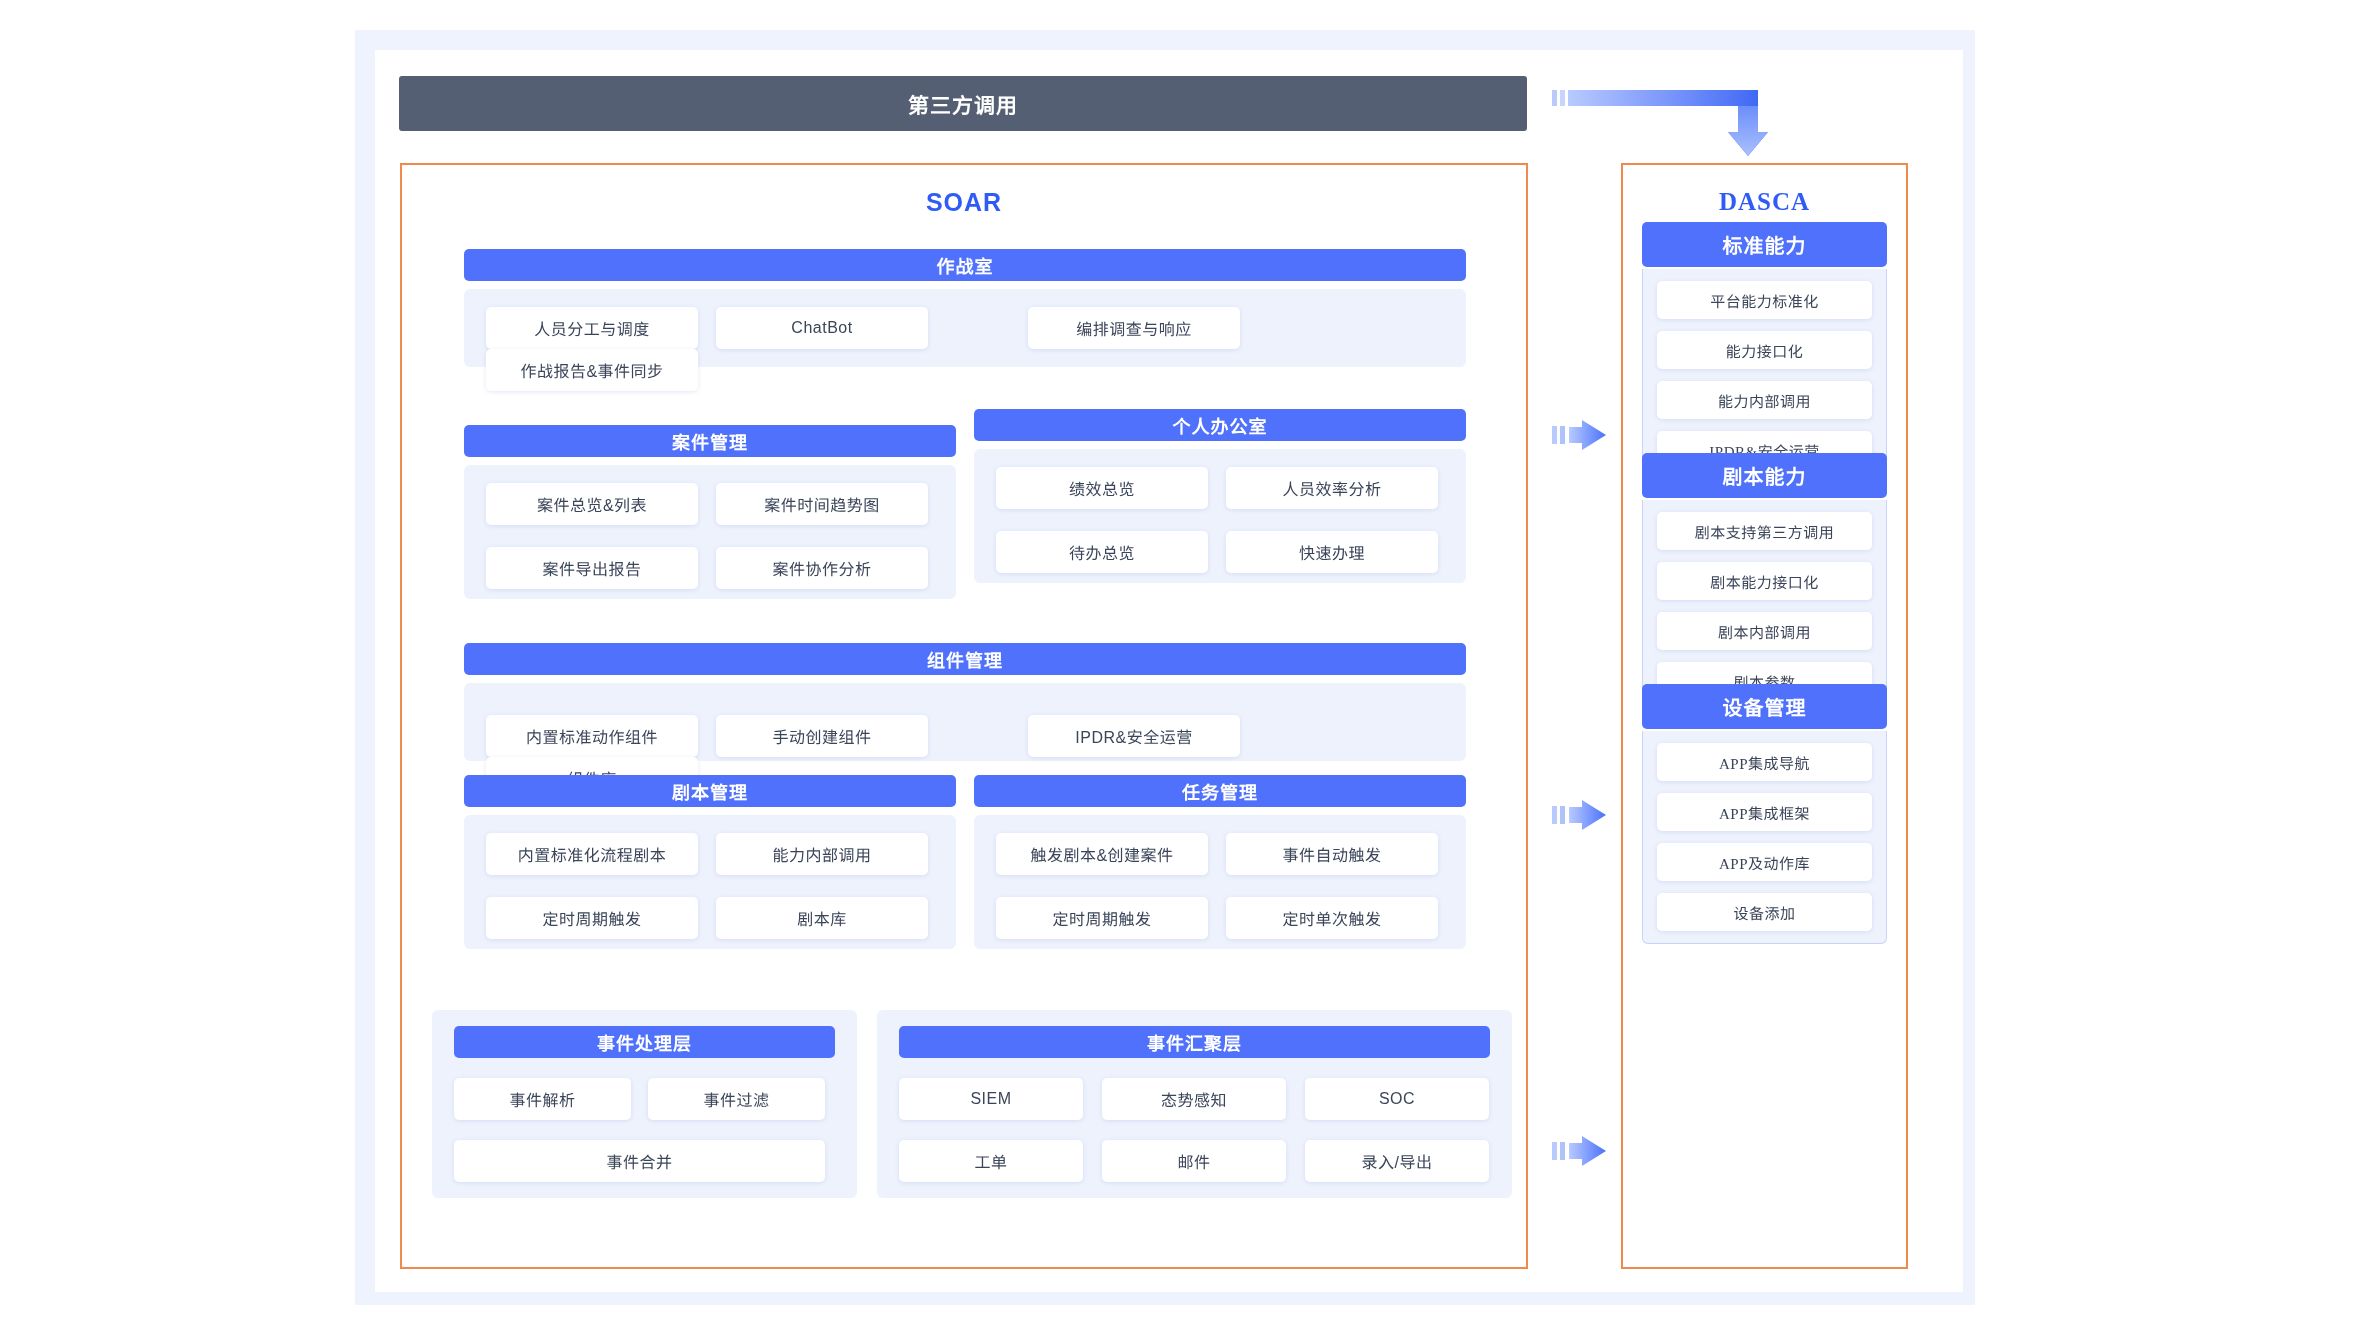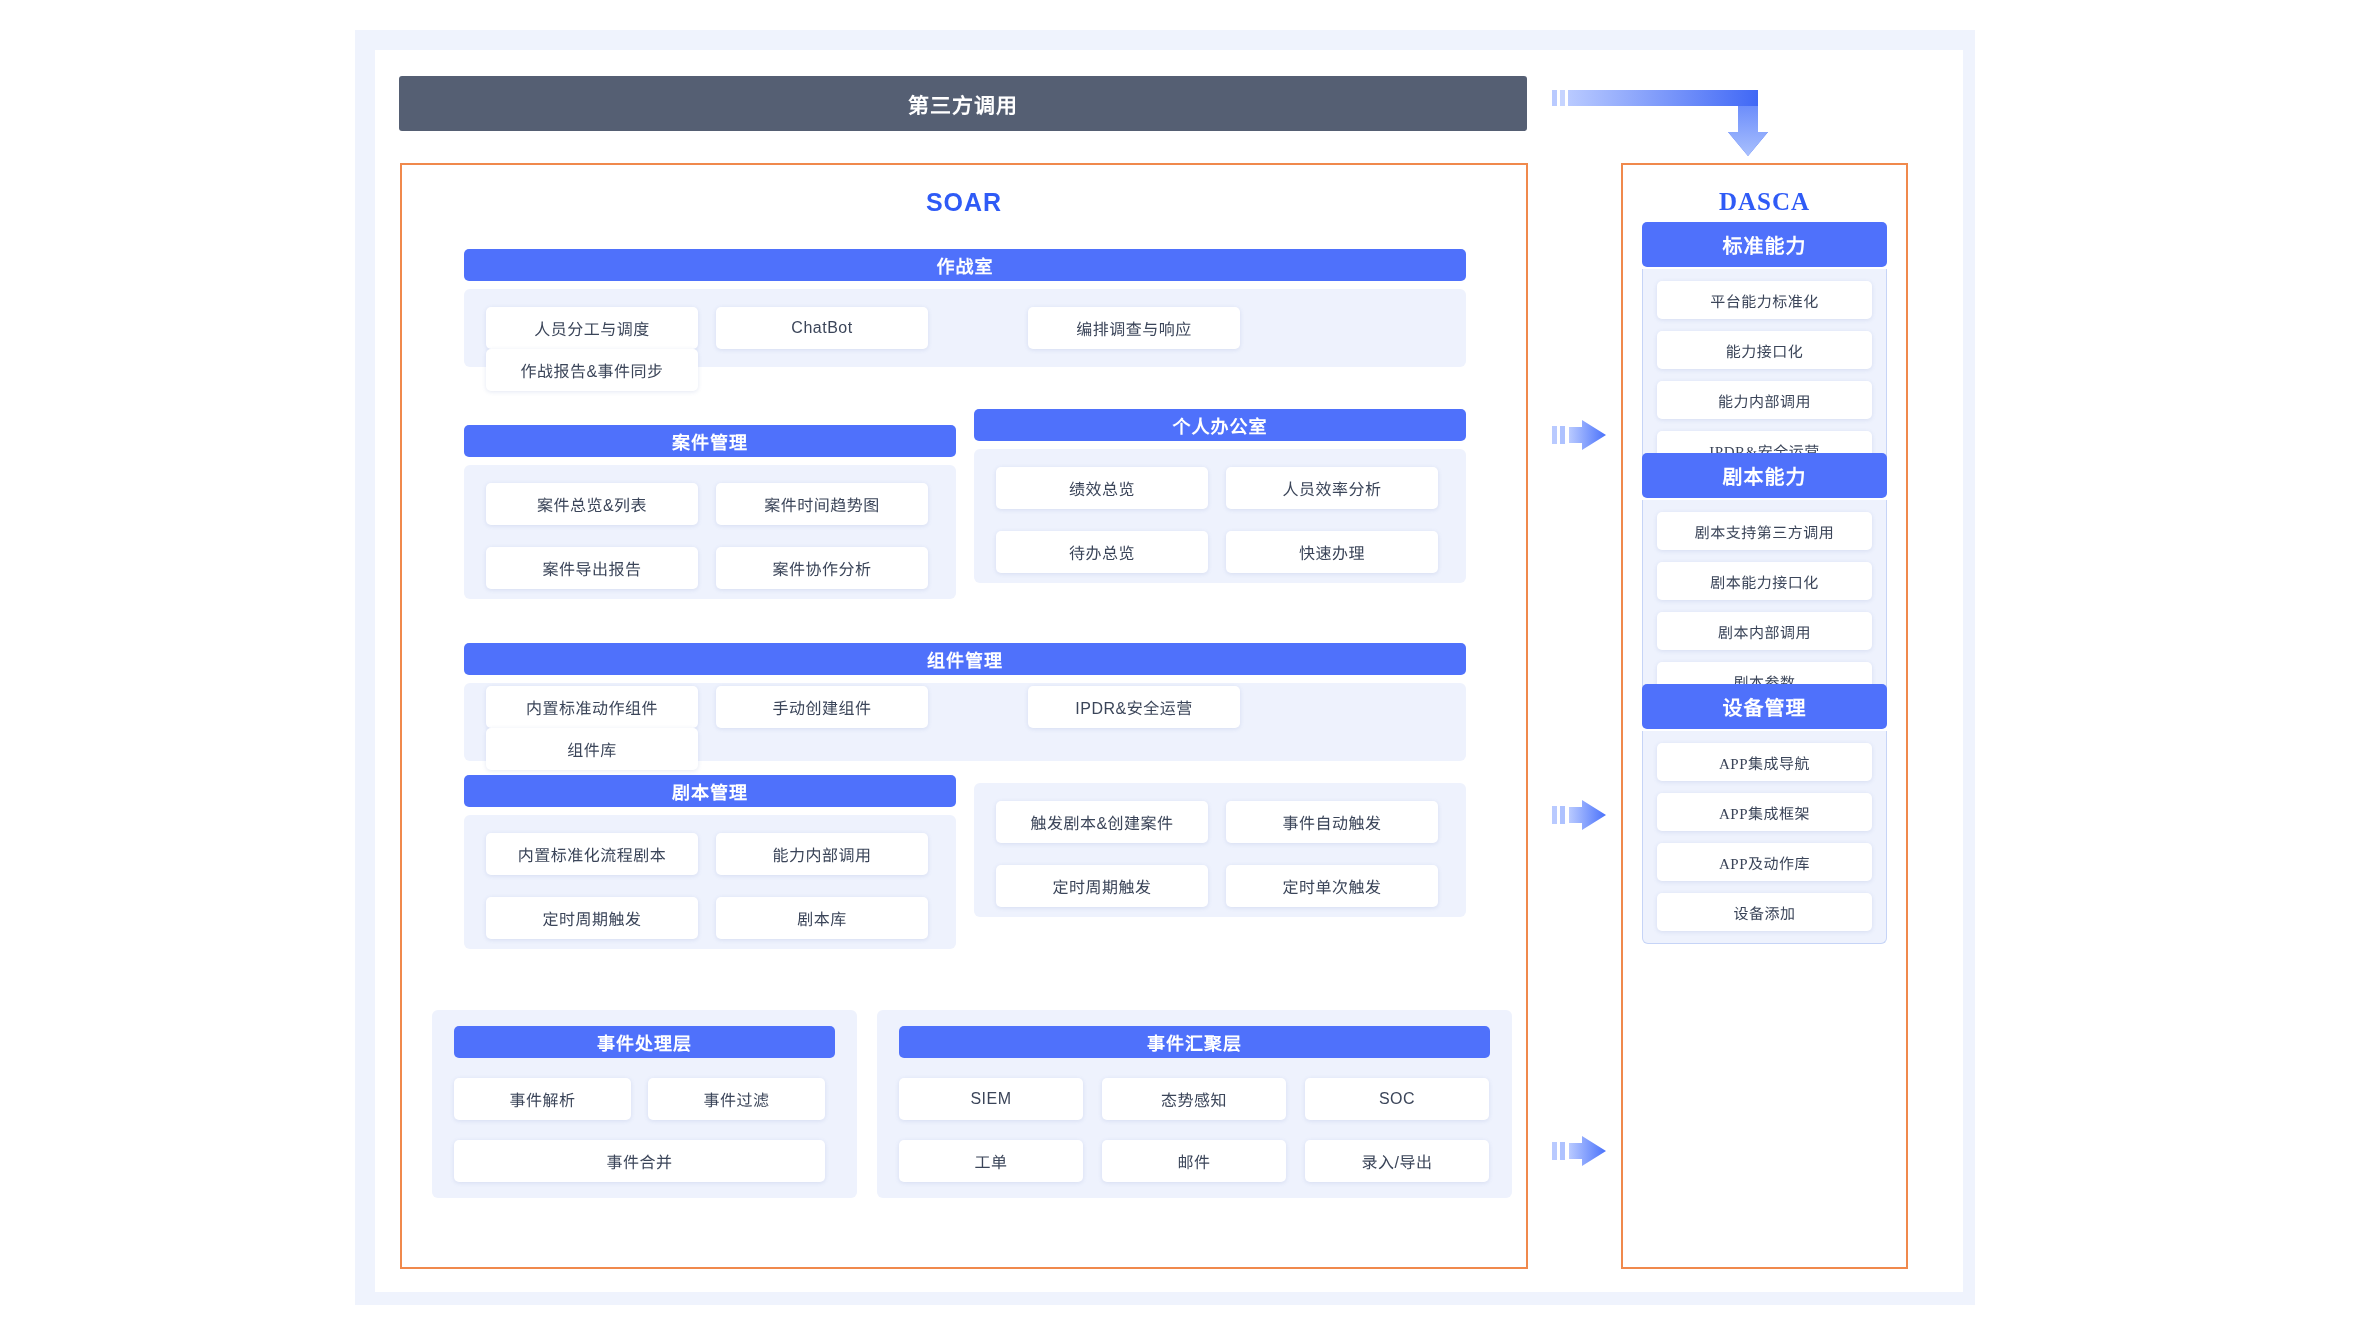--- a/index.html
+++ b/index.html
@@ -130,21 +130,21 @@
   .b-office{ left: 572px; top: 244px; width: 492px; }
   .b-case .group-hdr, .b-office .group-hdr { height: 32px; width: 100%; }
   .b-case .group-body, .b-office .group-body { margin-top: 8px; height: 134px; padding: 18px 22px; align-content: flex-start; }
   .b-case .chip, .b-office .chip { width: 212px; height: 42px; }
   .b-case .chip:nth-child(odd), .b-office .chip:nth-child(odd) { margin-right: 18px; }
   .b-case .chip:nth-child(-n+2), .b-office .chip:nth-child(-n+2) { margin-bottom: 22px; }
 
   
   .b-comp { left: 62px; top: 478px; width: 1002px; }
   .b-comp .group-hdr { height: 32px; width: 100%; }
-  .b-comp .group-body { margin-top: 8px; height: 78px; padding: 3px 22px; }
+  .b-comp .group-body { margin-top: 8px; height: 78px; padding: 32px 22px; }
   .b-comp .chip { height: 42px; width: 212px; }
   .b-comp .chip.c1 { margin-right: 18px; }
   .b-comp .chip.c2 { margin-right: 100px; }
   .b-comp .chip.c3 { margin-right: 18px; }
 
   
   .b-play { left: 62px;  top: 610px; width: 492px; }
   .b-task { left: 572px; top: 610px; width: 492px; }
   .b-play .group-hdr, .b-task .group-hdr { height: 32px; width: 100%; }
   .b-play .group-body, .b-task .group-body { margin-top: 8px; height: 134px; padding: 18px 22px; align-content: flex-start; }
@@ -277,20 +277,21 @@
     <div class="group-hdr">剧本管理</div>
     <div class="group-body">
       <div class="chip">内置标准化流程剧本</div>
       <div class="chip">能力内部调用</div>
       <div class="chip">定时周期触发</div>
       <div class="chip">剧本库</div>
     </div>
   </div>
 
   <div class="blk b-task">
+    <div class="group-hdr">任务管理</div>
     <div class="group-body">
       <div class="chip">触发剧本&amp;创建案件</div>
       <div class="chip">事件自动触发</div>
       <div class="chip">定时周期触发</div>
       <div class="chip">定时单次触发</div>
     </div>
   </div>
 
   <div class="blk b-evproc">
     <div class="group-body-outer">

